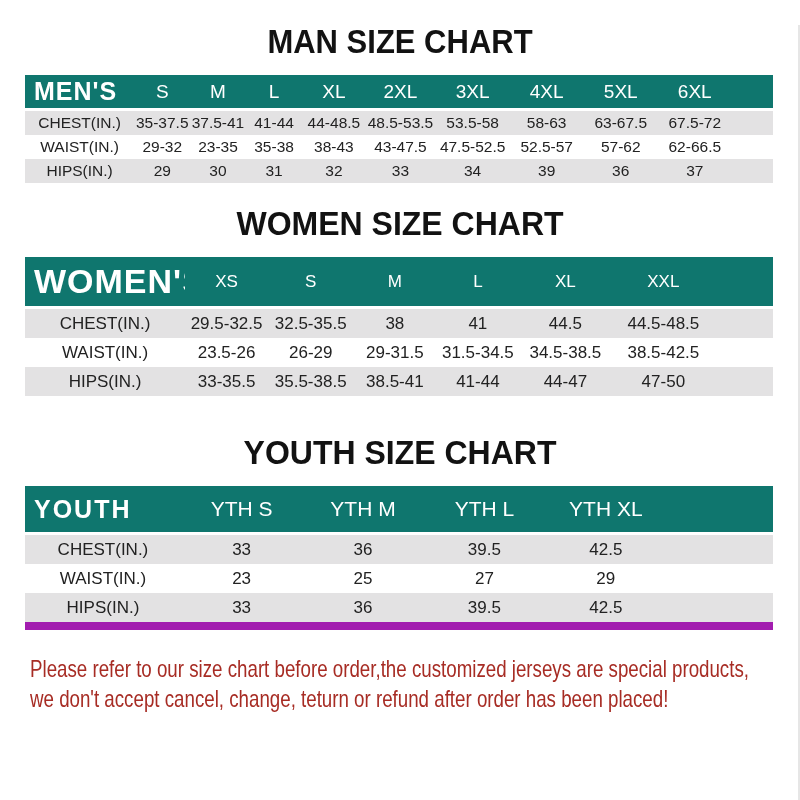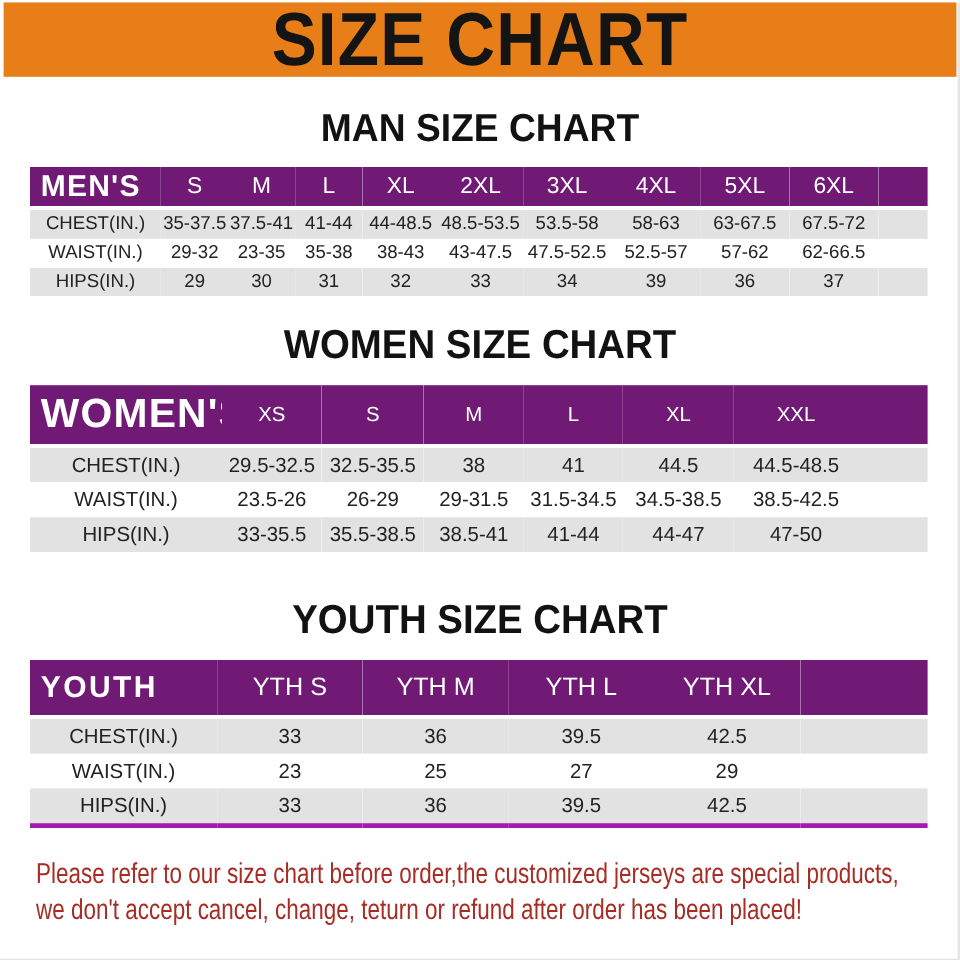--- a/index.html
+++ b/index.html
@@ -43,21 +43,21 @@
   .h-women{font-size:32px; margin:22px 0 15px 0;}
   .h-youth{font-size:32px; margin:38px 0 15px 0;}
   
   .size-table{
     width:748px;
     margin-left:25px;
     border-collapse:collapse;
     table-layout:fixed;
   }
   .size-table thead th{
-    background:#701a75;
+    background:#0f766e;
     color:#ffffff;
     font-weight:normal;
     text-align:center;
     border-bottom:3px solid #ffffff;
     overflow:hidden;
     white-space:nowrap;
   }
   .size-table thead th.corner{
     text-align:left;
     padding-left:9px;
@@ -74,43 +74,40 @@
   .size-table tbody tr:nth-child(odd) td{ background:#E3E2E3; }
   .t-men   thead th{height:31px; font-size:19px;}
   .t-men   thead th.corner{font-size:25px;}
   .t-men   tbody td{height:24px; font-size:15.5px;}
   .t-women thead th{height:47px; font-size:17px;}
   .t-women thead th.corner{font-size:34px;}
   .t-women tbody td{height:29px; font-size:17px;}
   .t-youth thead th{height:44px; font-size:21px;}
   .t-youth thead th.corner{font-size:25px; letter-spacing:2px;}
   .t-youth tbody td{height:29px; font-size:17px;}
-  .t-youth{ border-bottom:4px solid #a21caf; }
+  .t-youth{ border-bottom:8px solid #a21caf; }
   
   .footer{
     margin:24px 0 0 30px;
     color:#A72C24;
     text-align:center;
   }
   .footer-line{
     font-size:24px;
     line-height:30px;
     white-space:nowrap;
     transform:scaleX(0.78);
     transform-origin:left center;
   }
 </style>
 </head>
 <body>
 
 <div class="page">
 
-  <div class="banner">
-    <h1 class="banner-title">SIZE CHART</h1>
-  </div>
 
   <section>
     <h2 class="section-heading h-man">MAN SIZE CHART</h2>
     <table class="size-table t-men">
         <colgroup>
           <col style="width: 14.6%;">
           <col style="width: 7.5%;">
           <col style="width: 7.4%;">
           <col style="width: 7.6%;">
           <col style="width: 8.4%;">

